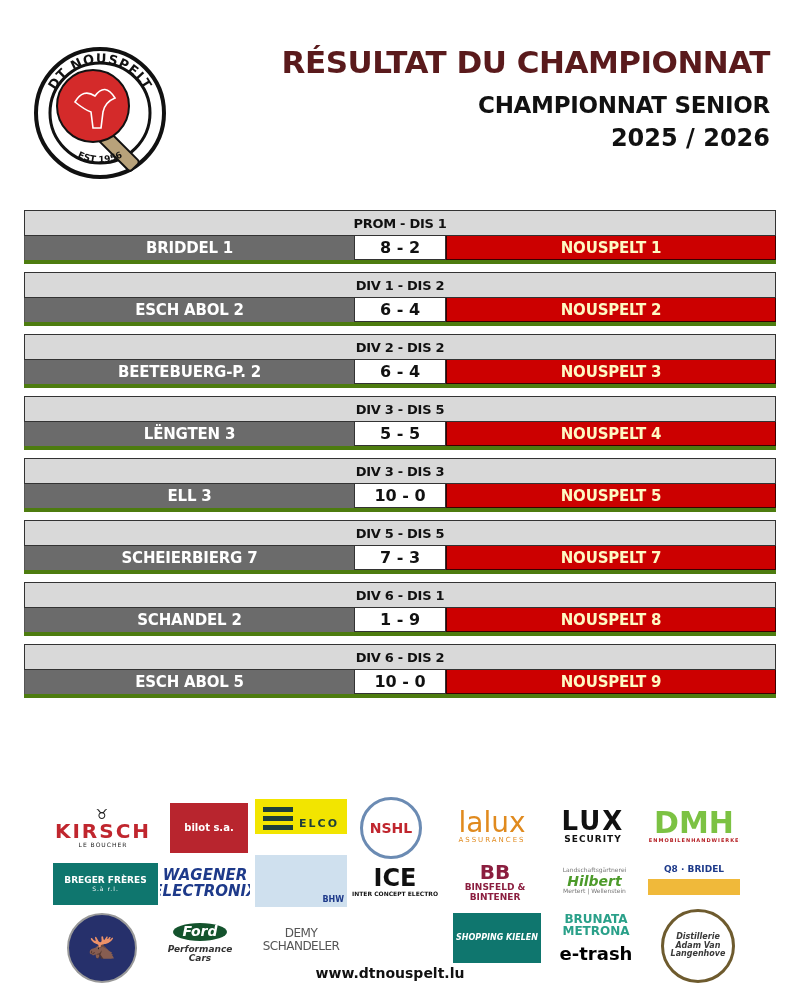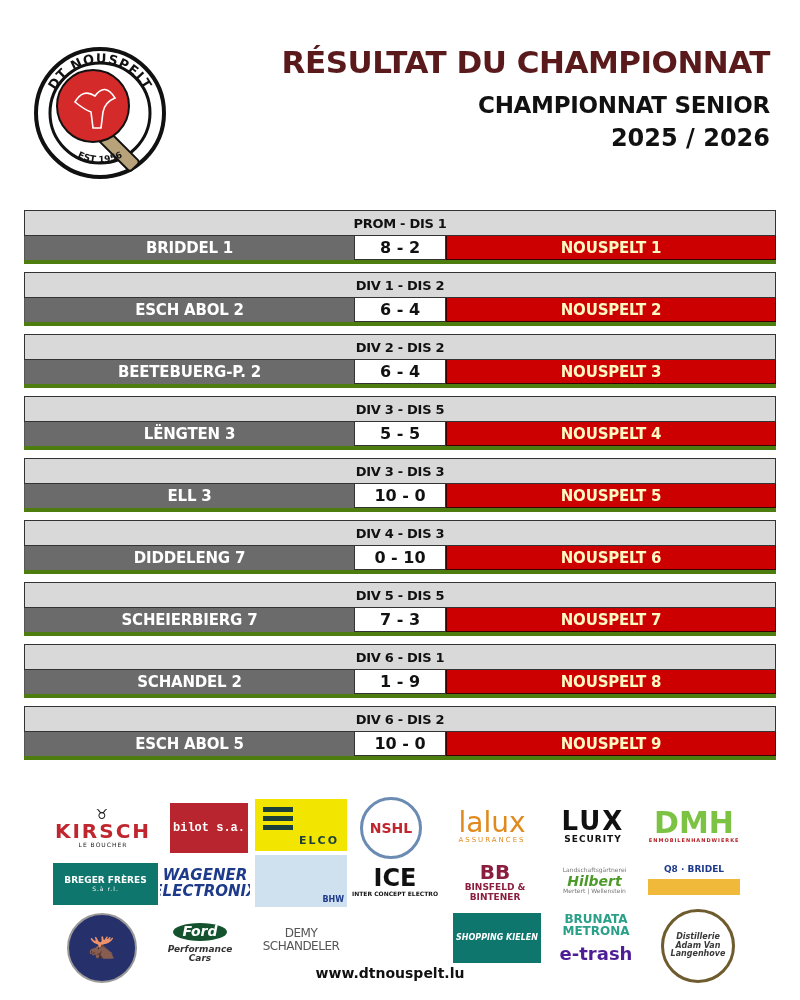--- a/index.html
+++ b/index.html
@@ -34,21 +34,21 @@
   
   .sponsors { position: absolute; left: 45px; top: 795px; width: 710px; height: 200px; }
   .sp { position: absolute; display: flex; align-items: center; justify-content: center;
     text-align: center; font-weight: bold; line-height: 1.05; overflow: hidden; }
   .sp small { display: block; font-size: 6px; font-weight: normal; letter-spacing: 1px; }
   .kirsch { left: 8px; top: 5px; width: 100px; height: 55px; color: #c0262e; font-size: 20px;
     letter-spacing: 2px; flex-direction: column; }
   .kirsch small { color: #222; }
   .bilot { left: 125px; top: 8px; width: 78px; height: 50px; background: #b8252e; color: #fff;
     font-size: 5px; font-weight: normal; flex-direction: column; }
-  .elco { left: 210px; top: 4px; width: 92px; height: 52px; background: #f2e500; color: #1d3f3a;
+  .elco { left: 210px; top: 4px; width: 92px; height: 35px; background: #f2e500; color: #1d3f3a;
     font-size: 11px; letter-spacing: 2px; flex-direction: column; align-items: flex-end; justify-content: flex-end; padding: 4px 8px; }
   .elco .bars { position: absolute; left: 8px; top: 8px; width: 30px; }
   .elco .bars i { display: block; height: 5px; background: #1d3f3a; margin-bottom: 4px; }
   .nshl { left: 315px; top: 2px; width: 62px; height: 62px; border-radius: 50%;
     border: 3px solid #6b8bb3; color: #c0262e; font-size: 14px; }
   .lalux { left: 402px; top: 6px; width: 90px; height: 50px; color: #e08a1e; font-size: 28px;
     font-weight: normal; flex-direction: column; }
   .lalux small { color: #e08a1e; font-size: 7px; letter-spacing: 2px; }
   .luxsec { left: 502px; top: 6px; width: 92px; height: 50px; color: #111; font-size: 26px;
     flex-direction: column; letter-spacing: 2px; }
@@ -82,21 +82,21 @@
     font-style: italic; flex-direction: column; }
   .ford .oval { width: 54px; height: 18px; border-radius: 50%; background: #14532d; color: #fff;
     font-size: 14px; display: flex; align-items: center; justify-content: center; margin-bottom: 4px; }
   .demy { left: 210px; top: 120px; width: 92px; height: 50px; color: #555; font-size: 12px;
     font-weight: normal; letter-spacing: -0.5px; }
   .website { left: 270px; top: 168px; width: 150px; height: 20px; color: #111; font-size: 14px; }
   .delhaize { left: 408px; top: 118px; width: 88px; height: 50px; background: #0f766e; color: #fff;
     font-size: 8px; font-style: italic; flex-direction: column; }
   .brunata { left: 505px; top: 118px; width: 92px; height: 24px; color: #2aa089; font-size: 12px;
     flex-direction: column; line-height: 1; }
-  .etrash { left: 510px; top: 146px; width: 82px; height: 26px; color: #4c1d95; font-size: 18px; }
+  .etrash { left: 510px; top: 146px; width: 82px; height: 26px; color: #000000; font-size: 18px; }
   .distillerie { left: 616px; top: 114px; width: 74px; height: 74px; border-radius: 50%;
     border: 3px solid #6e5b2e; color: #3a3a3a; font-size: 8px; font-style: italic; }
 </style>
 </head>
 <body>
 
 <div class="logo">
   <svg width="134" height="134" viewBox="0 0 134 134">
     <circle cx="67" cy="67" r="64" fill="#fff" stroke="#111" stroke-width="4"></circle>
     <circle cx="67" cy="67" r="50" fill="#fff" stroke="#111" stroke-width="3"></circle>
@@ -153,28 +153,20 @@
   </div>
   <div class="block">
     <div class="division">DIV 3 - DIS 3</div>
     <div class="match">
       <div class="home">ELL 3</div>
       <div class="score">10 - 0</div>
       <div class="away">NOUSPELT 5</div>
     </div>
   </div>
   <div class="block">
-    <div class="division">DIV 4 - DIS 3</div>
-    <div class="match">
-      <div class="home">DIDDELENG 7</div>
-      <div class="score">0 - 10</div>
-      <div class="away">NOUSPELT 6</div>
-    </div>
-  </div>
-  <div class="block">
     <div class="division">DIV 5 - DIS 5</div>
     <div class="match">
       <div class="home">SCHEIERBIERG 7</div>
       <div class="score">7 - 3</div>
       <div class="away">NOUSPELT 7</div>
     </div>
   </div>
   <div class="block">
     <div class="division">DIV 6 - DIS 1</div>
     <div class="match">
@@ -193,21 +185,21 @@
   </div>
 </div>
 
 <div class="sponsors">
   <div class="sp kirsch">
     <span style="font-size:14px;color:#222;">♉</span>
     <span>KIRSCH</span>
     <small>LE BOUCHER</small>
   </div>
   <div class="sp bilot">
-    <span style="font-size:12px;font-weight:bold;font-family:Liberation Mono, monospace;">bilot s.a.</span>
+    <span style="font-size:10px;font-weight:bold;">bilot s.a.</span>
   </div>
   <div class="sp elco">
     <div class="bars">
         <i></i>
         <i></i>
         <i></i>
       </div>
     <span>ELCO</span>
   </div>
   <div class="sp nshl">

